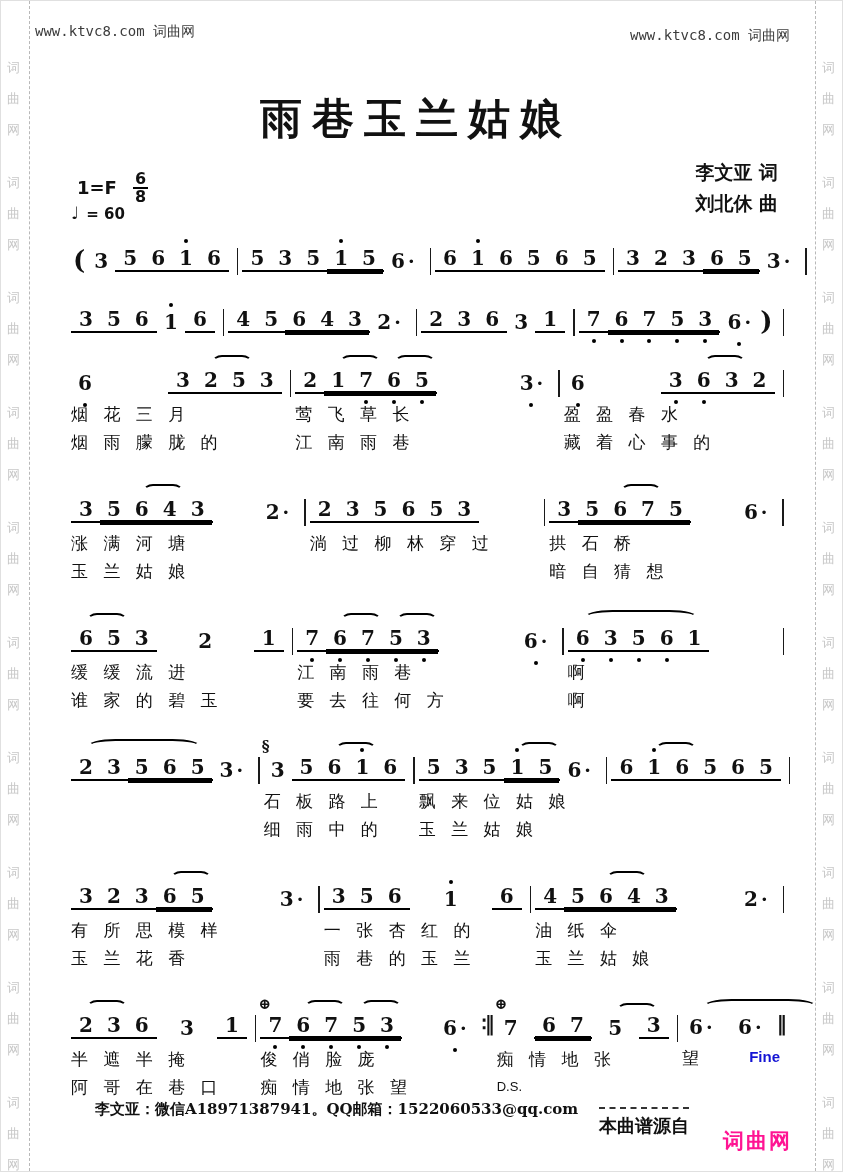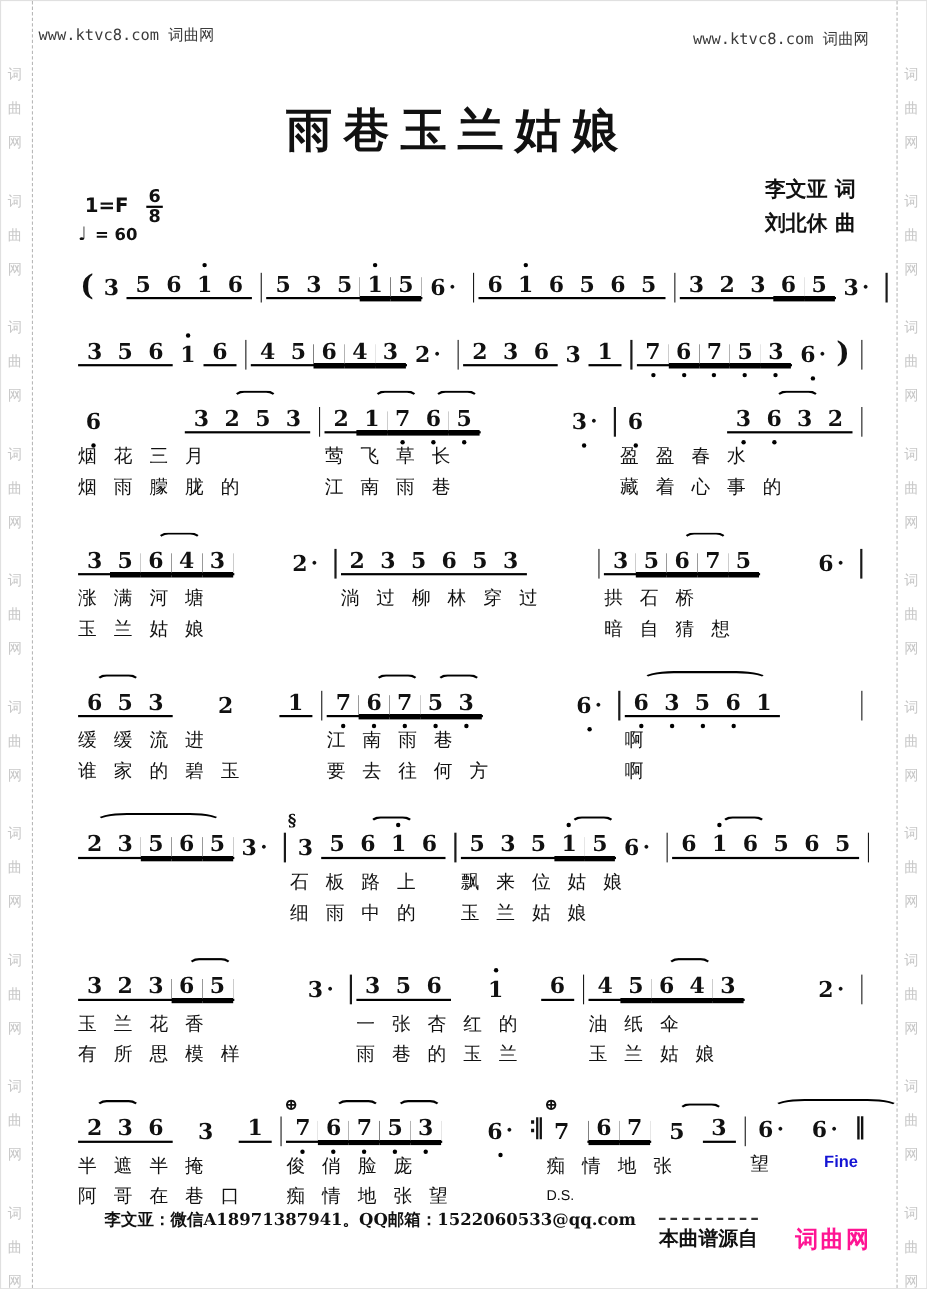--- a/index.html
+++ b/index.html
@@ -56,21 +56,21 @@
   .reptxt{font:bold 20px "DejaVu Serif",serif;margin-top:16px;letter-spacing:-2px;}
   .fintxt{font:bold 21px "DejaVu Serif",serif;margin-top:15px;letter-spacing:-3px;}
   .mark{position:absolute;top:-1px;left:2px;font:bold 15px "DejaVu Serif",serif;}
   .fine{position:absolute;right:4px;top:52px;color:var(--fineblue,#1414d4);
         font:bold 15px "Liberation Sans",sans-serif;}
   
   .contacts{position:absolute;left:94px;top:1096px;font:bold 15px "DejaVu Serif",serif;line-height:25px;}
   .sourcebox{position:absolute;left:598px;top:1106px;display:flex;align-items:flex-start;}
   .source-label{font:bold 18px "DejaVu Sans",sans-serif;border-top:2px dashed #333;padding-top:5px;}
   .site-logo{font:bold 21px "DejaVu Sans",sans-serif;color:var(--pink,#ff1493);
-             margin-left:34px;margin-top:6px;letter-spacing:2px;}
+             margin-left:34px;margin-top:20px;letter-spacing:2px;}
 </style>
 </head>
 <body>
 
 <div class="page" id="page" style="--pink: #ff1493; --fineblue: #1414d4; --wmgray: #c8c8c8;">
   <div class="rail left"></div>
   <div class="rail right"></div>
   <div class="wm-col left" id="wmL">
       <span class="wm-char" style="top: 58px;">词</span>
       <span class="wm-char" style="top: 89px;">曲</span>
@@ -821,22 +821,22 @@
               </span>
               <span class="note u2">
                 <span class="num">5</span>
               </span>
             </span>
             <span class="note">
               <span class="num">3</span>
               <span class="aug">·</span>
             </span>
           </div>
+          <div class="lrow">有 所 思 模 样</div>
           <div class="lrow">玉 兰 花 香</div>
-          <div class="lrow">有 所 思 模 样</div>
         </div>
         <div class="barcol">
           <div class="bline"></div>
         </div>
         <div class="cell" style="flex-grow: 5;">
           <div class="nrow">
             <span class="grp">
               <span class="note">
                 <span class="num">3</span>
               </span>

